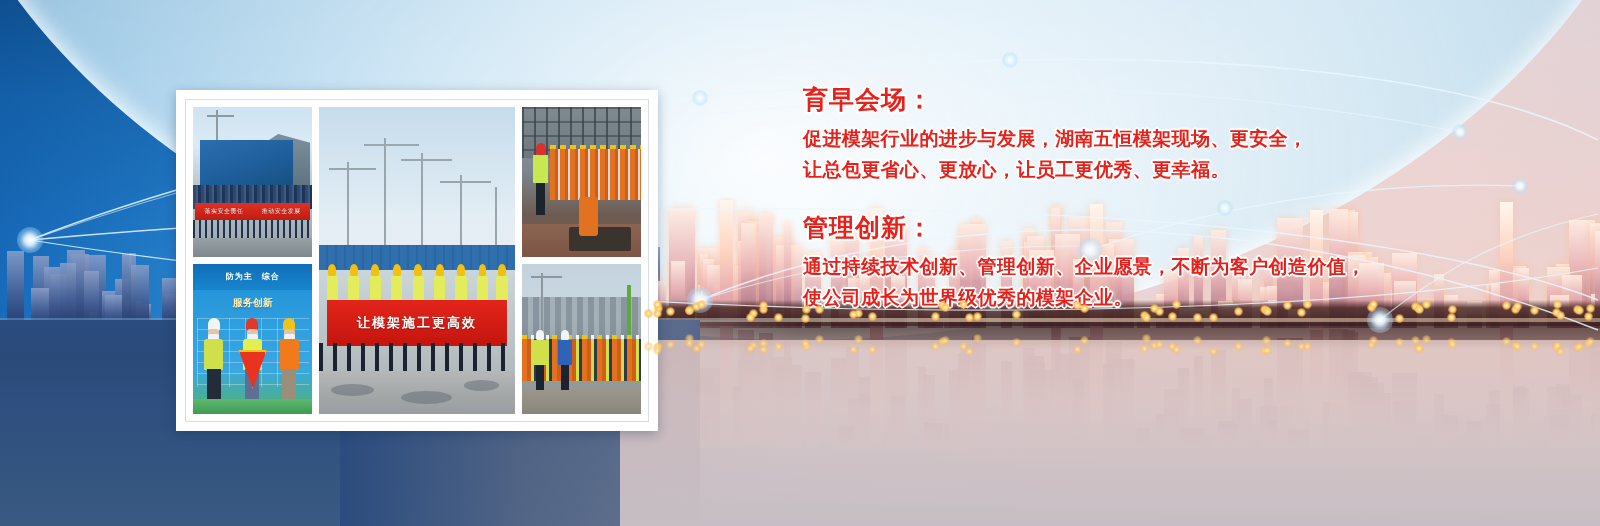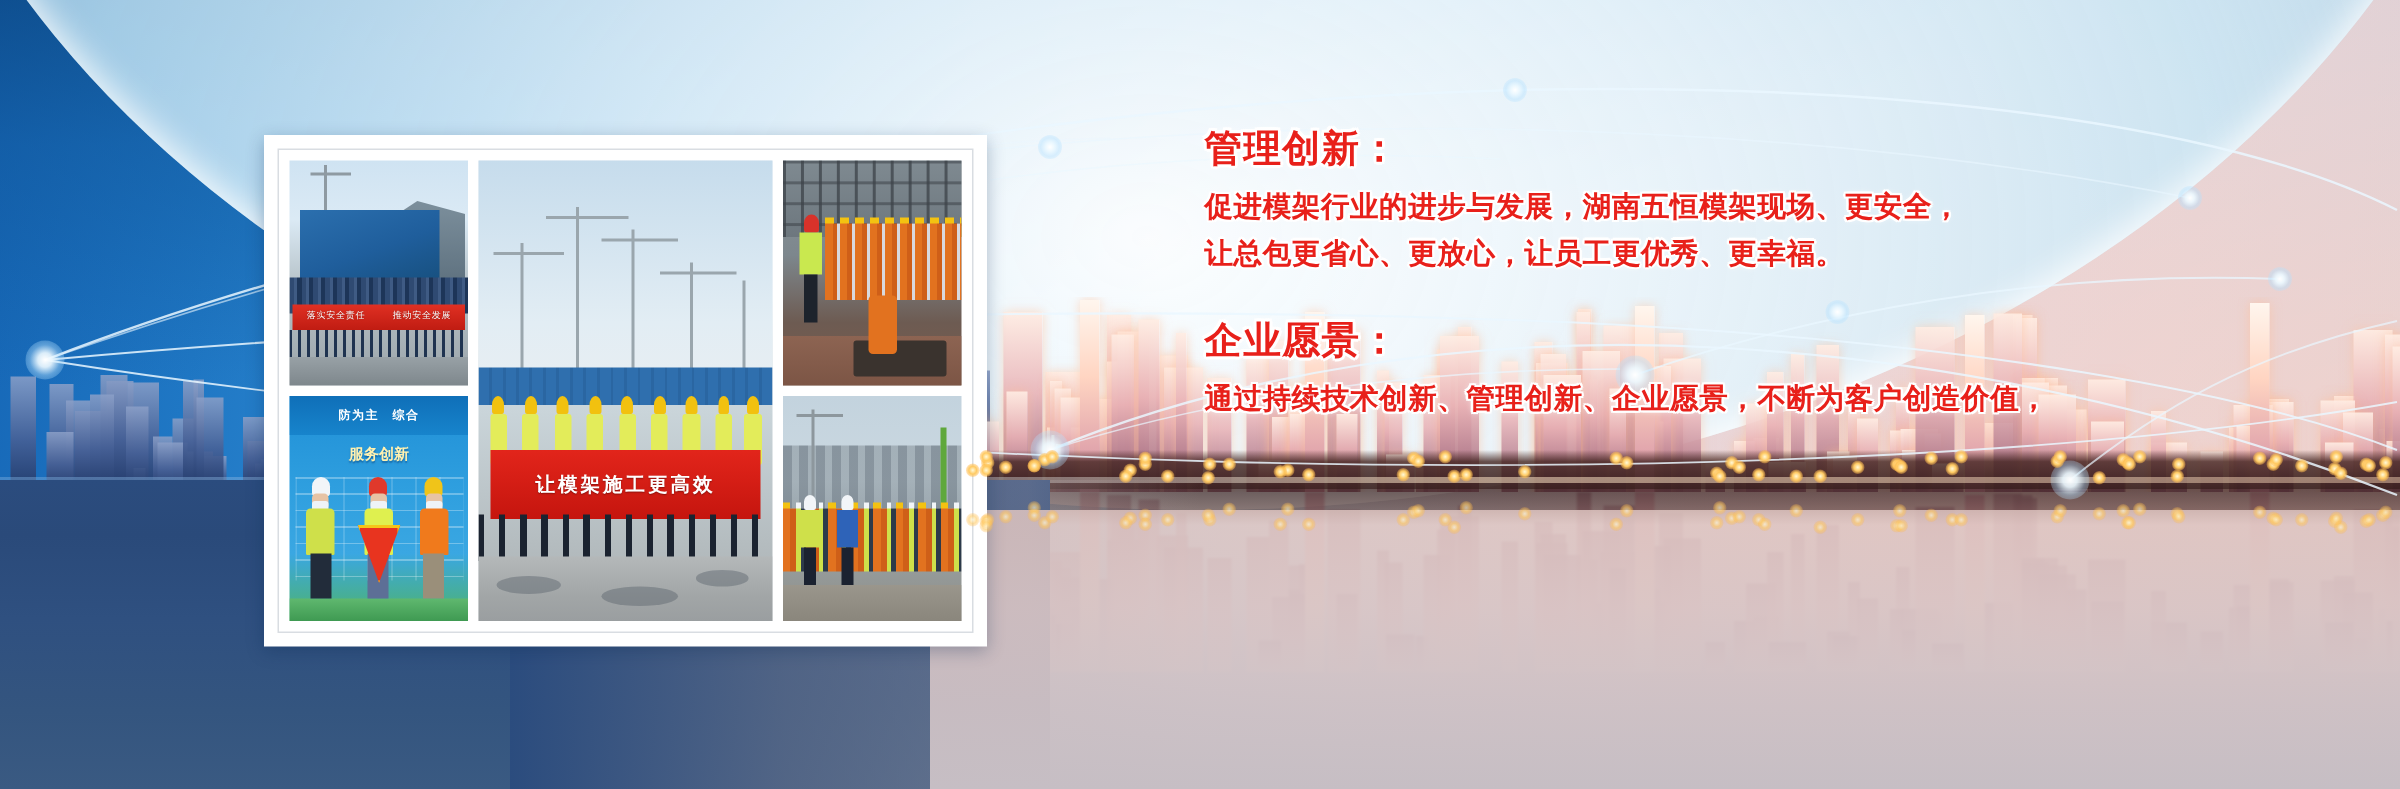--- a/index.html
+++ b/index.html
@@ -934,28 +934,29 @@
         </div>
 
       </div>
 
     </div>
   </div>
 
   <div id="copy">
 
     <div class="blk mission">
-      <div class="hd">管理创新：</div>
+      <div class="hd">育早会场：</div>
       <p class="ln">促进模架行业的进步与发展，湖南五恒模架现场、更安全，</p>
       <p class="ln">让总包更省心、更放心，让员工更优秀、更幸福。</p>
     </div>
 
     <div class="blk vision">
-      <div class="hd">企业愿景：</div>
+      <div class="hd">管理创新：</div>
       <p class="ln">通过持续技术创新、管理创新、企业愿景，不断为客户创造价值，</p>
+      <p class="ln">使公司成长为世界级优秀的模架企业。</p>
     </div>
 
 
   </div>
 
 <div class="lamp" style="left: 1012.07px; top: 309.582px;"></div>
     <div class="lamp" style="left: 1012.07px; top: 338.212px; opacity: 0.62;"></div>
     <div class="lamp" style="left: 1168.22px; top: 312.084px;"></div>
     <div class="lamp" style="left: 1168.22px; top: 341.611px; opacity: 0.62;"></div>
     <div class="lamp" style="left: 1079.61px; top: 303.665px;"></div>

